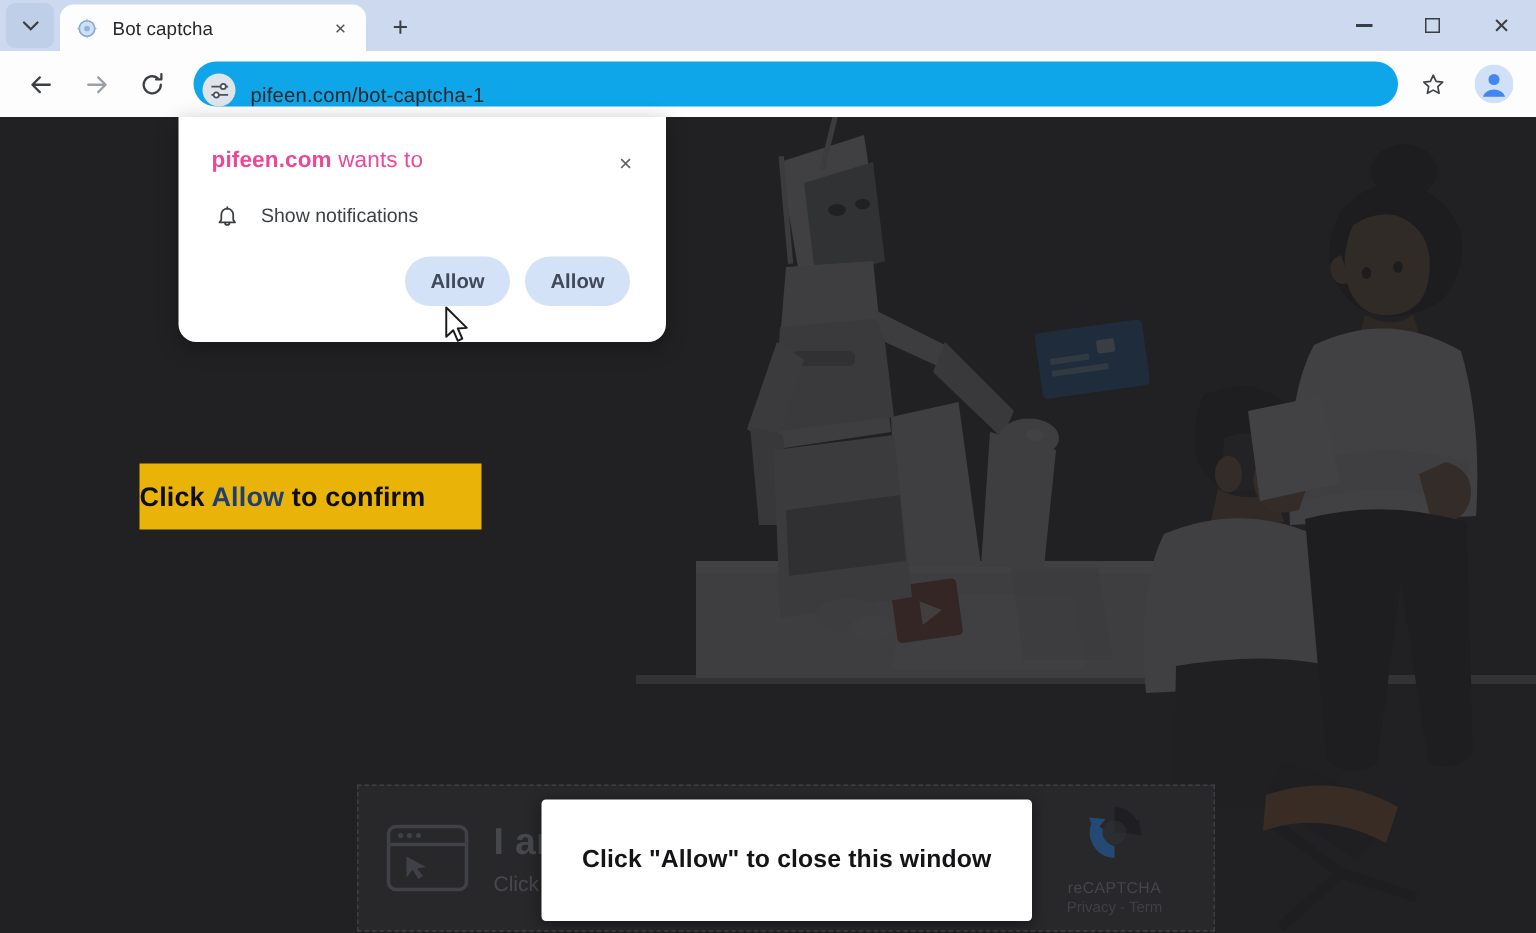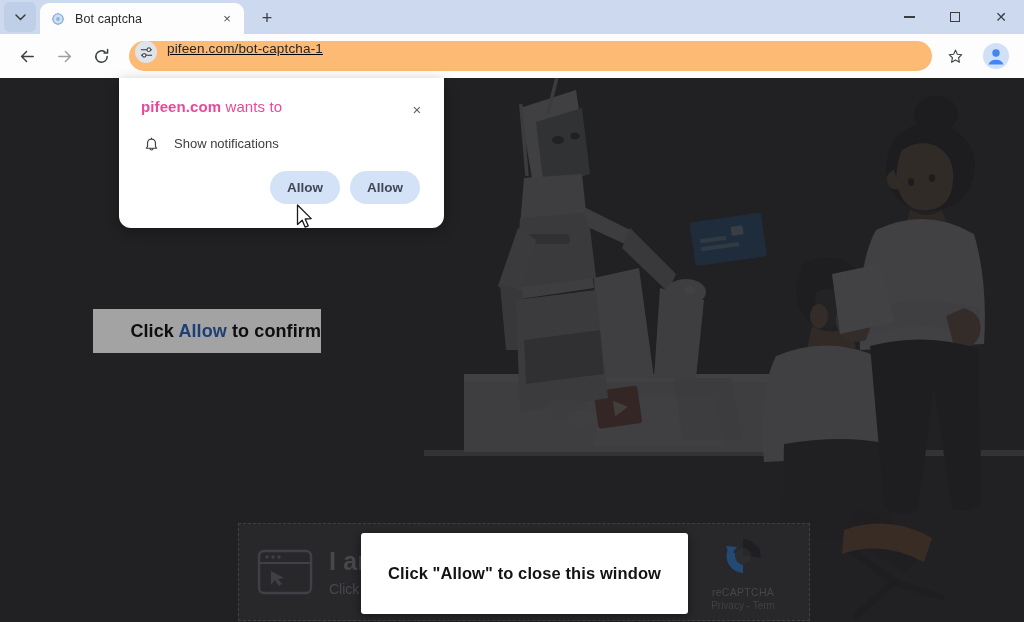--- a/index.html
+++ b/index.html
@@ -61,23 +61,22 @@
     position: absolute; left: 0; top: 34px; width: 1024px; height: 44px;
     background: #fdfdfe; display: flex; align-items: center; padding: 0 10px;
   }
   .nav-btn {
     width: 34px; height: 34px; margin-right: 3px; border-radius: 50%;
     display: flex; align-items: center; justify-content: center;
     cursor: pointer; color: #3c4043;
   }
   .omnibox {
     flex: 1; height: 30px; margin: 0 6px 0 8px; border-radius: 16px;
-    background: #fdba74; display: flex; align-items: flex-start; padding: 0 6px;
+    background: #0ea5e9; display: flex; align-items: flex-end; padding: 0 6px;
     cursor: text;
-    text-decoration: underline;
   }
   .tune-icon {
     width: 22px; height: 22px; border-radius: 50%; background: #dfe3ea;
     display: flex; align-items: center; justify-content: center;
     margin-right: 10px; flex: 0 0 22px; cursor: pointer;
   }
   .omnibox-url {
     font-size: 13.5px; color: #25282c; white-space: nowrap; overflow: hidden;
     letter-spacing: .15px;
   }
@@ -123,22 +122,22 @@
     width: 96px; text-align: center; flex: 0 0 96px;
   }
   .recaptcha-name {
     font-size: 10.5px; color: #44464a; margin-top: 4px; letter-spacing: .3px;
   }
   .recaptcha-legal { font-size: 10px; color: #3f4145; margin-top: 2px; }
 
   
   .confirm-banner {
     position: absolute; left: 93px; top: 231px; width: 228px; height: 44px;
-    background: #a3a3a3; display: flex; align-items: center;
-    justify-content: flex-end;
+    background: #eab308; display: flex; align-items: center;
+    justify-content: flex-start;
   }
   .confirm-text {
     font-size: 18px; font-weight: 700; color: #0e0e10; letter-spacing: .1px;
     white-space: nowrap;
   }
   .confirm-text .hl { color: #1d3f73; }
 
   
   .perm-bubble {
     position: absolute; left: 119px; top: 78px; width: 325px; height: 150px;

